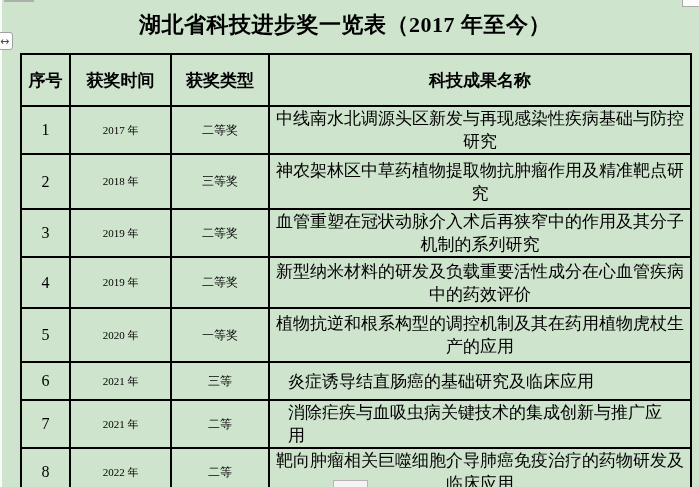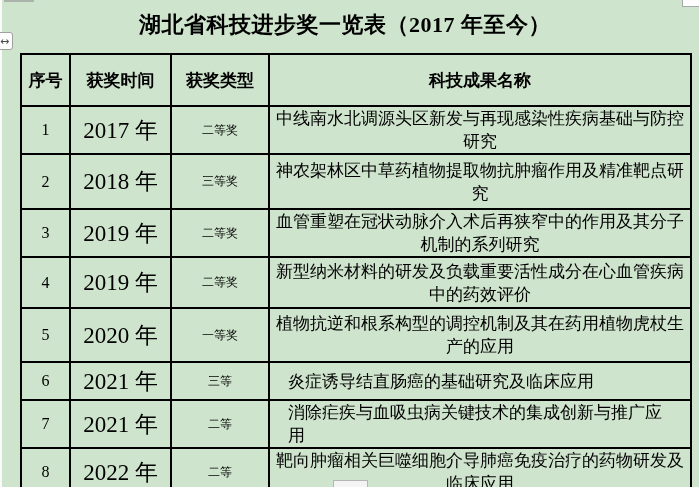--- a/index.html
+++ b/index.html
@@ -82,21 +82,21 @@
     vertical-align: middle;
     padding: 0;
     overflow: hidden;
   }
   table.awards th {
     font-size: 17px;
     font-weight: bold;
     text-align: center;
   }
   td.num  { font-size: 16px; text-align: center; }
-  td.year { font-size: 23px; text-align: center; }
+  td.year { font-size: 11px; text-align: center; }
   td.type { font-size: 12px; text-align: center; }
   td.name {
     font-size: 17px;
     text-align: center;
     line-height: 23px;
     padding: 0 10px;
   }
   td.name.left {
     text-align: left;
     padding: 0 18px;

